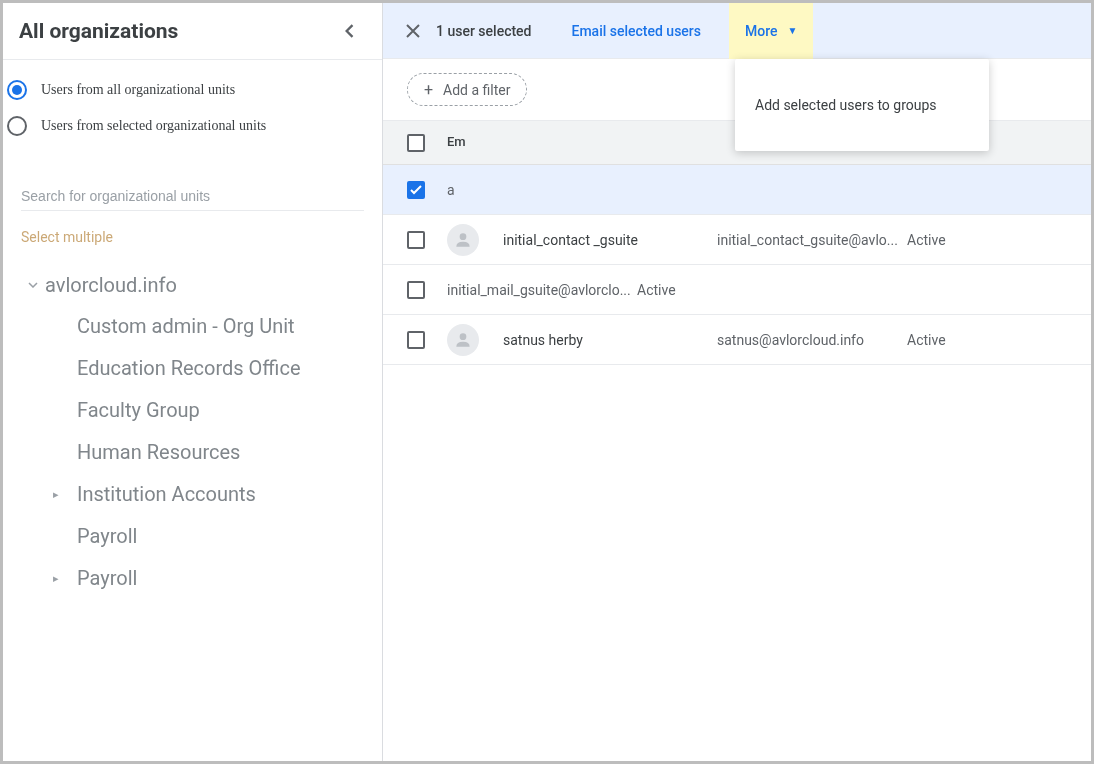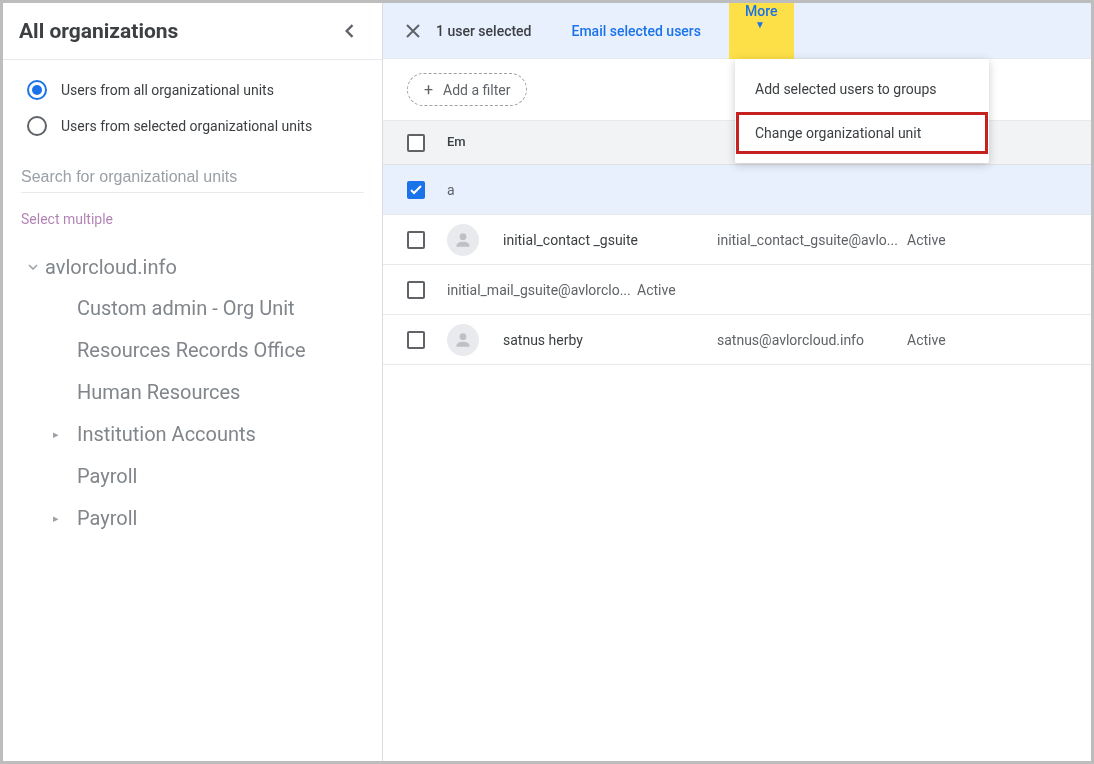--- a/index.html
+++ b/index.html
@@ -32,21 +32,22 @@
       justify-content: space-between;
       padding: 16px 20px 16px 16px;
       border-bottom: 1px solid #e8eaed;
     }
     .sidebar-title {
       font-size: 21px;
       font-weight: 700;
       color: #3c4043;
     }
     .radio-group {
-      padding: 12px 16px 8px 24px;
+      padding: 12px 16px 8px 4px;
+      font-family: Liberation Serif, serif;
     }
     .radio-option {
       display: flex;
       align-items: center;
       padding: 8px 0;
       cursor: pointer;
     }
     .radio-outer {
       width: 20px;
       height: 20px;
@@ -72,28 +73,29 @@
       font-size: 14px;
     }
     .search-org {
       padding: 10px 18px 8px 18px;
     }
     .search-org-input {
       width: 100%;
       border: none;
       border-bottom: 1px solid #e8eaed;
       padding: 6px 0;
-      font-size: 16px;
+      font-size: 14px;
       color: #5f6368;
       outline: none;
+      margin-top: 20px;
     }
     .search-org-input::placeholder { color: #9aa0a6; }
     .select-multiple {
       padding: 10px 18px;
-      color: #701a75;
+      color: #a16207;
       font-size: 14px;
       cursor: pointer;
       opacity: 0.55;
     }
     .tree {
       padding: 10px 0 0 18px;
       color: #80868b;
     }
     .tree-root {
       display: flex;
@@ -157,30 +159,29 @@
       margin-left: 3px;
       margin-right: 28px;
     }
     .link-btn {
       color: #1a73e8;
       font-weight: 500;
       cursor: pointer;
       padding: 8px 12px;
     }
     .more-btn {
-      background: #fde047;
+      background: #fef9c3;
       color: #1a73e8;
       font-weight: 500;
       padding: 0 16px;
       height: 56px;
       display: flex;
-      align-items: flex-start;
+      align-items: center;
       cursor: pointer;
       margin-left: 16px;
-      flex-direction: column;
     }
     .more-btn .dd-caret {
       margin-left: 10px;
       font-size: 10px;
     }
     .filter-bar {
       padding: 14px 24px;
       border-bottom: 1px solid #e8eaed;
       background: #fff;
     }
@@ -259,21 +260,21 @@
     .status-text { color: #5f6368; }
     
     .dropdown {
       position: absolute;
       top: 56px;
       left: 352px;
       width: 254px;
       background: #fff;
       box-shadow: 0 2px 10px rgba(0,0,0,0.2);
       border-radius: 2px;
-      padding: 8px 0;
+      padding: 24px 0;
       z-index: 100;
     }
     .dropdown-item {
       padding: 14px 20px;
       cursor: pointer;
       color: #3c4043;
       font-size: 14px;
     }
     .dropdown-item.highlight {
       outline: 3px solid #c5221f;
@@ -326,21 +327,24 @@
               <path d="M1 1 L5 5 L9 1" stroke="#9aa0a6" stroke-width="1.5" fill="none"></path>
             </svg>
         </span>
         <span class="tree-label">avlorcloud.info</span>
       </div>
       <div class="tree-children" id="tree-children">
           <div class="tree-item">
             <span class="tree-label">Custom admin - Org Unit</span>
           </div>
           <div class="tree-item">
-            <span class="tree-label">Resources Records Office</span>
+            <span class="tree-label">Education Records Office</span>
+          </div>
+          <div class="tree-item">
+            <span class="tree-label">Faculty Group</span>
           </div>
           <div class="tree-item">
             <span class="tree-label">Human Resources</span>
           </div>
           <div class="tree-item">
             <span class="sub-caret">▸</span>
             <span class="tree-label">Institution Accounts</span>
           </div>
           <div class="tree-item">
             <span class="tree-label">Payroll</span>
@@ -363,21 +367,20 @@
       <div class="selected-count">1 user selected</div>
       <div class="link-btn">Email selected users</div>
       <div class="more-btn">
         <span>More</span>
         <span class="dd-caret">▼</span>
       </div>
     </div>
 
     <div class="dropdown">
       <div class="dropdown-item">Add selected users to groups</div>
-      <div class="dropdown-item highlight">Change organizational unit</div>
     </div>
 
     <div class="filter-bar">
       <div class="add-filter">
         <span class="plus">+</span>
         <span>Add a filter</span>
       </div>
     </div>
 
     <div class="table-header">

